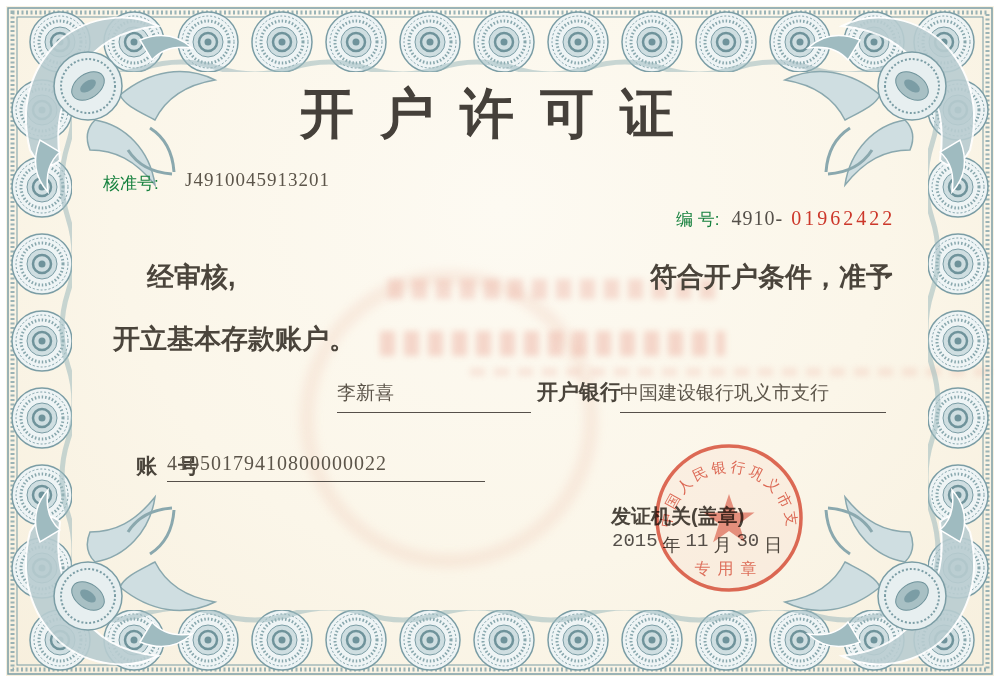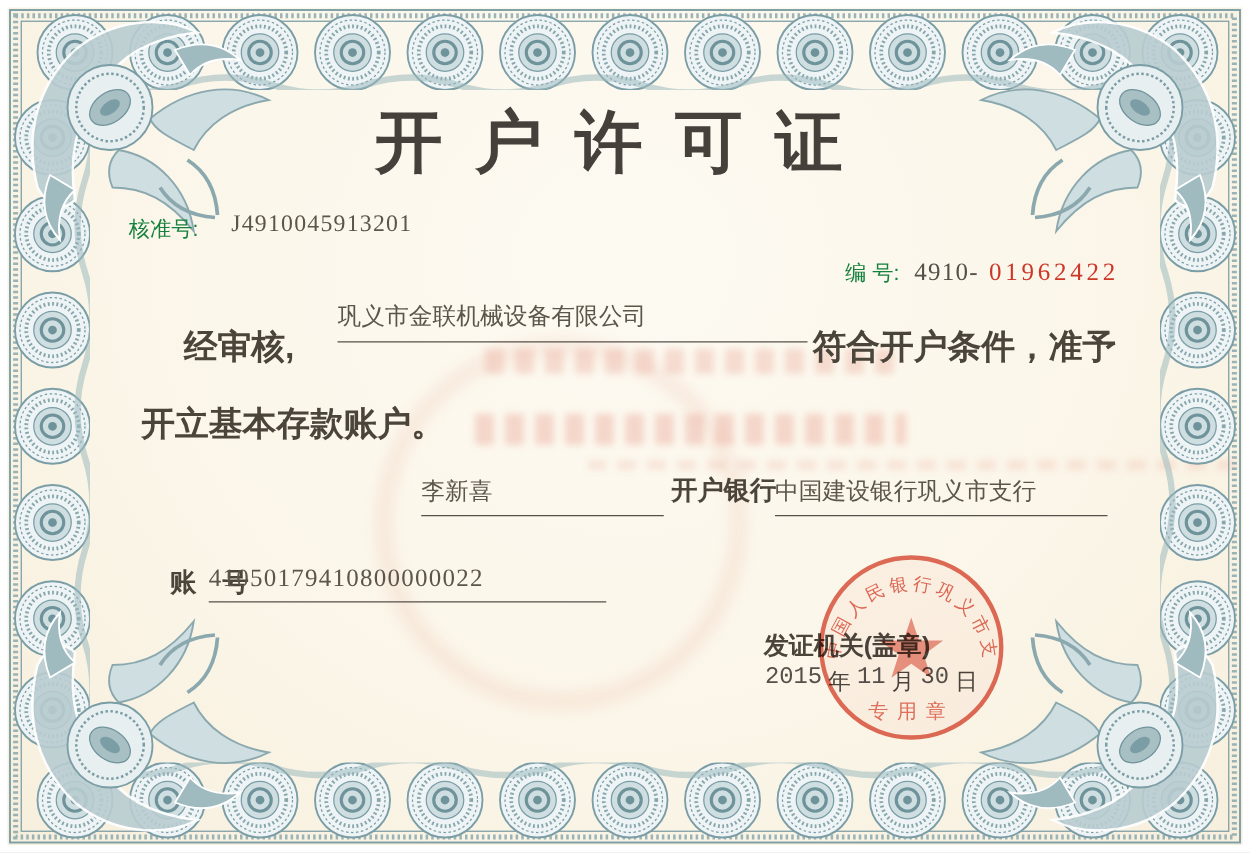--- a/index.html
+++ b/index.html
@@ -170,23 +170,20 @@
   <div class="abs" id="approval-row">
     <span class="label">核准号:</span>
     <span class="serif-val" id="approval-value">J4910045913201</span>
   </div>
 
   <div class="abs" id="serial-row">
     <span class="label">编 号:</span><span id="serial-prefix">4910-</span><span id="serial-value" style="color:#cc372a">01962422</span>
   </div>
 
   <div class="abs big" id="reviewed-label">经审核,</div>
-  <div class="abs serif-val" id="company-wrap">
-    <span>巩义市金联机械设备有限公司</span>
-  </div>
   <div class="abs big" id="qualify-text">符合开户条件，准予</div>
   <div class="abs big" id="account-open-text">开立基本存款账户。</div>
 
   <div class="abs serif-val" id="legal-rep-wrap">
     <span>李新喜</span>
   </div>
   <div class="abs mid-label" id="bank-label">开户银行</div>
   <div class="abs serif-val" id="bank-wrap">
     <span>中国建设银行巩义市支行</span>
   </div>

